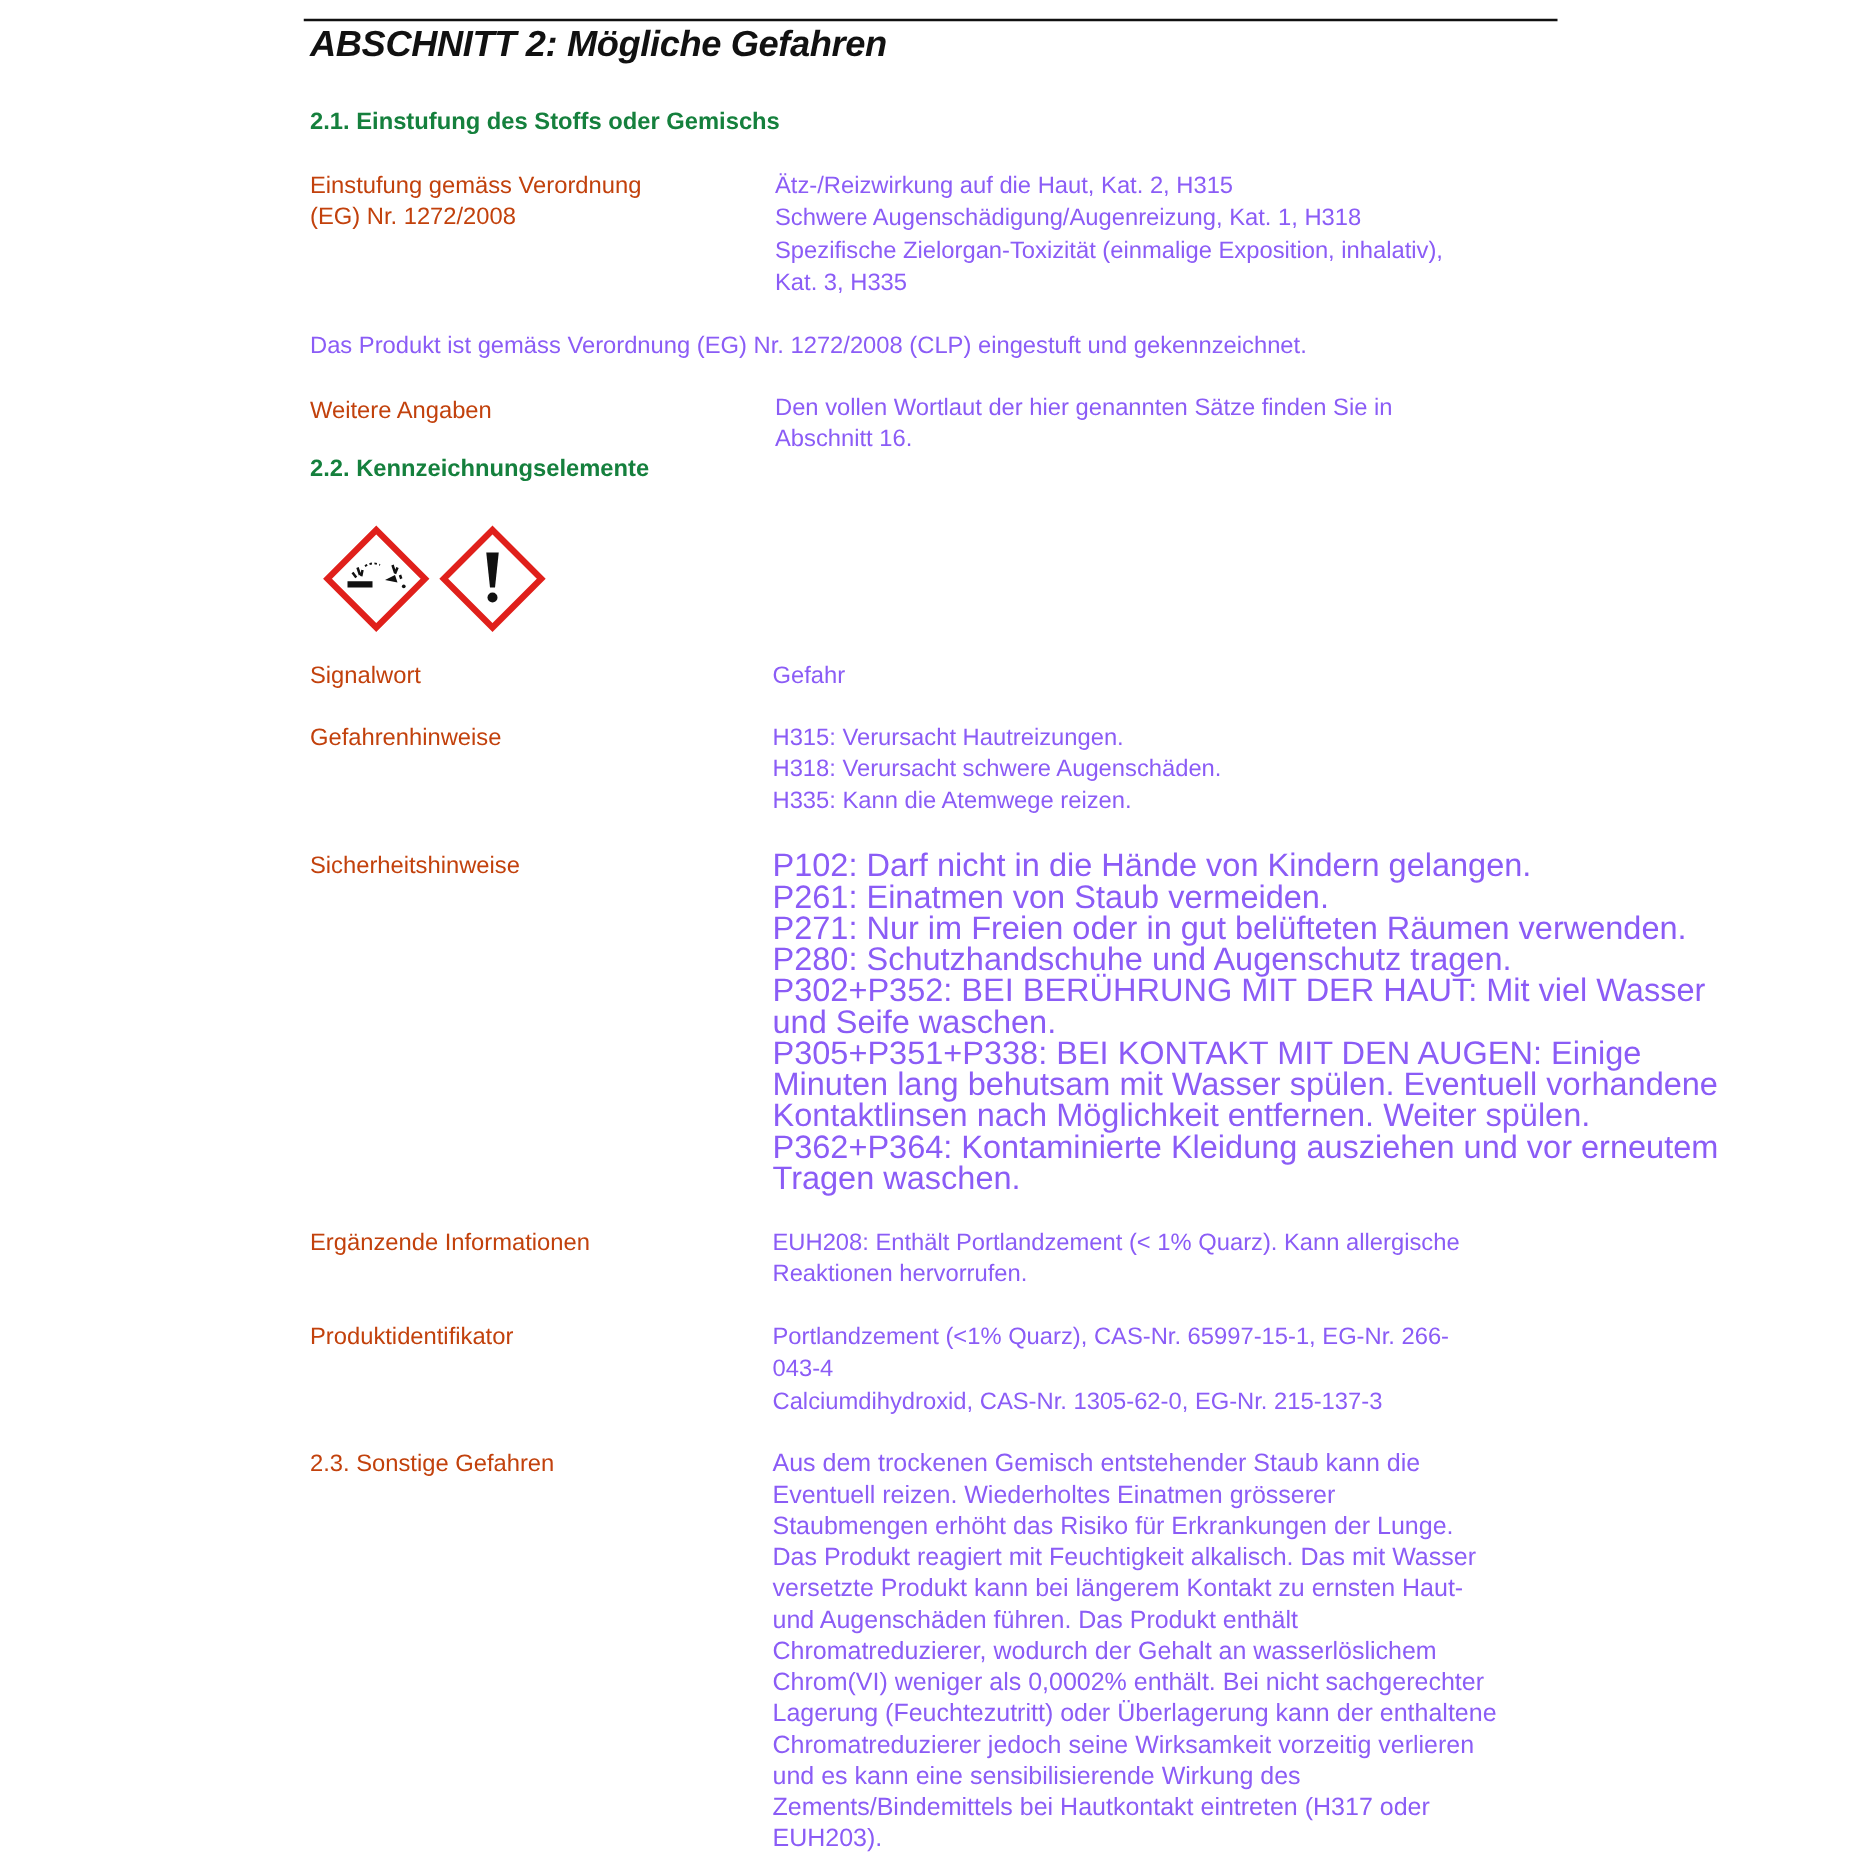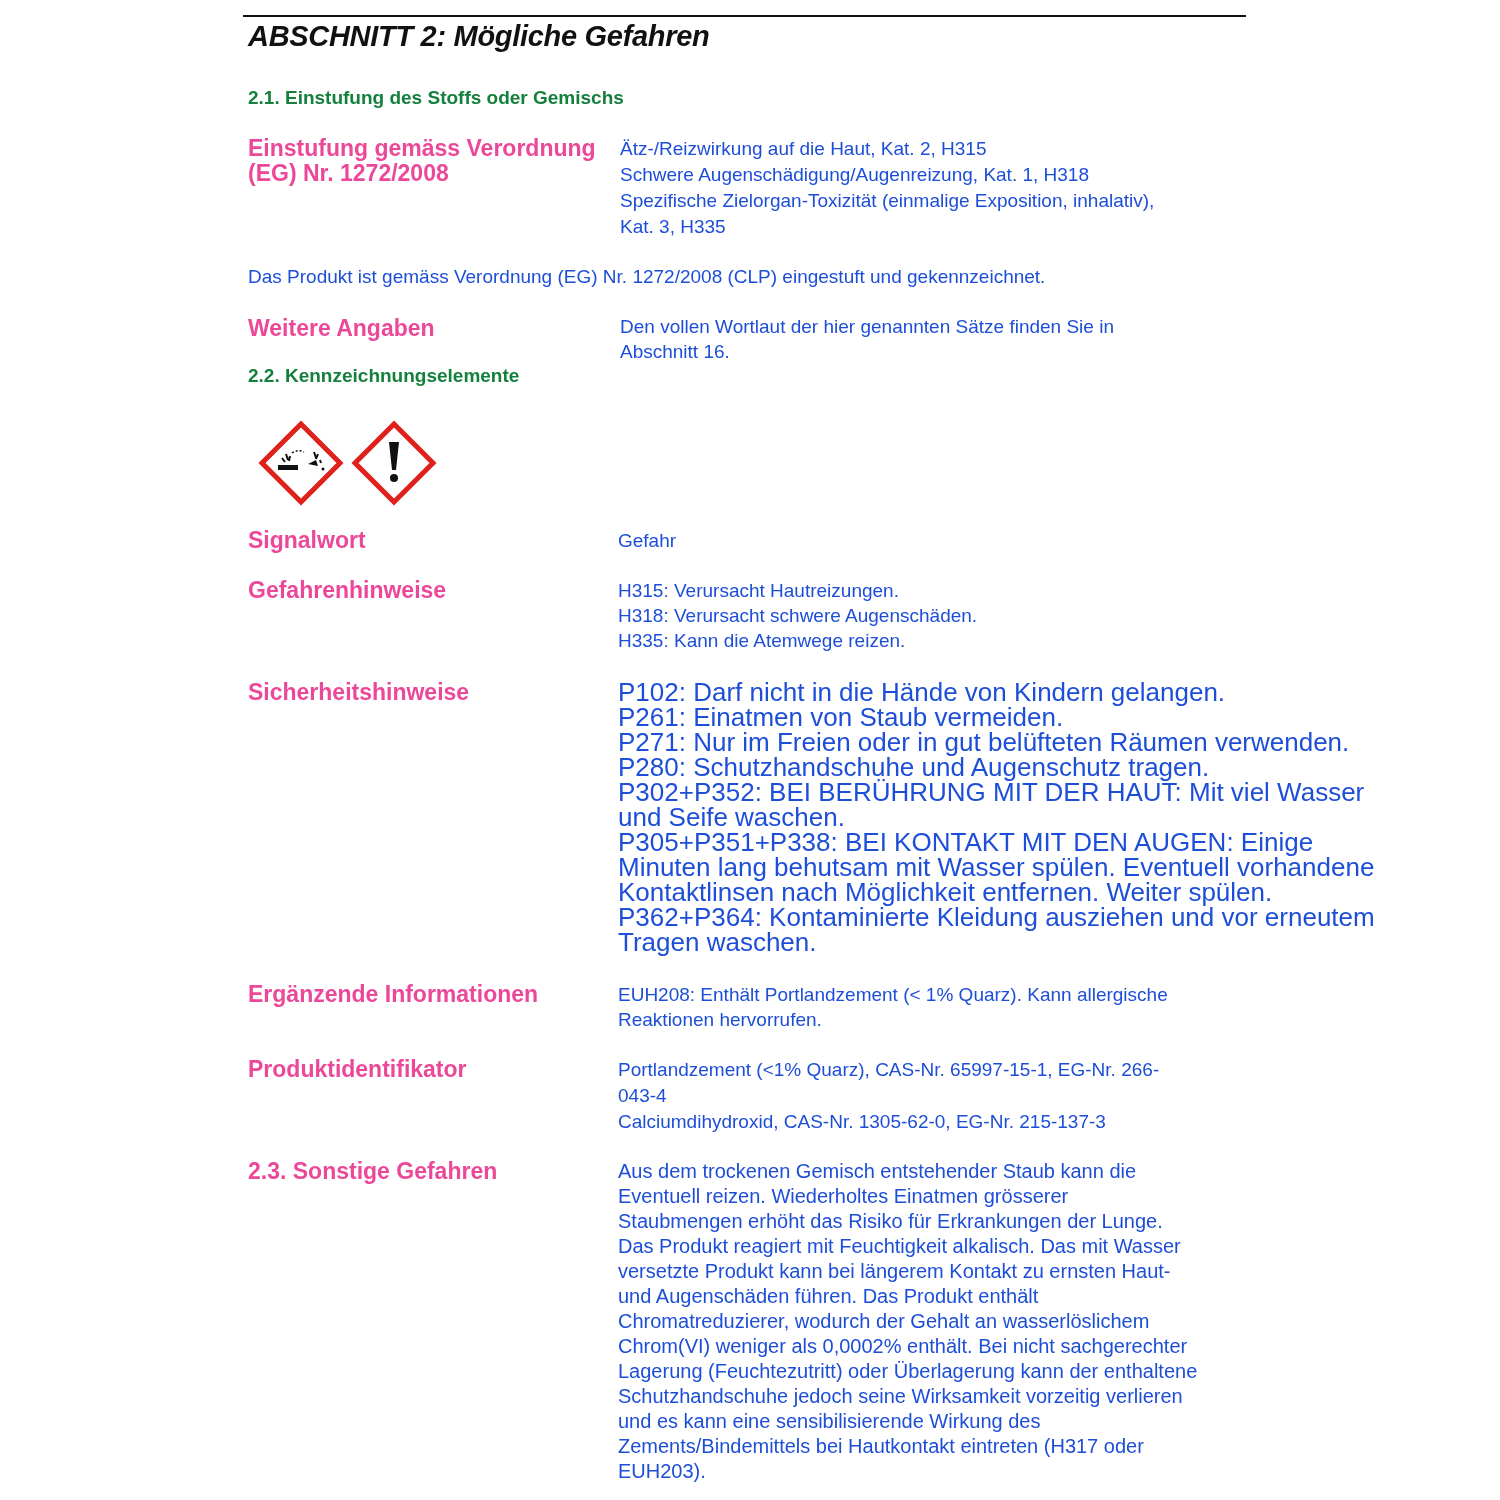--- a/index.html
+++ b/index.html
@@ -3,22 +3,22 @@
   <meta charset="utf-8">
   <style>
     html, body { margin: 0; padding: 0; background: #ffffff; }
     body { width: 1500px; height: 1500px; position: relative; overflow: hidden;
            font-family: "Liberation Sans", sans-serif; color: #1a1a1a; }
     .rule { position: absolute; left: 243px; top: 15px; width: 1003px; height: 2px; background: #111; }
     .title { position: absolute; left: 248px; top: 20px; font-size: 29px; font-weight: bold; font-style: italic;
              letter-spacing: -0.3px; color: #111; }
     .abs { position: absolute; }
     .h2 { font-size: 19px; font-weight: bold; color: #15803d; }
-    .lbl { font-size: 23px; font-weight: bold; color: #ec4899; line-height: 25px; }
-    .val { font-size: 19px; color: #1d4ed8; line-height: 25px; }
+    .lbl { font-size: 19px; font-weight: normal; color: #c2410c; line-height: 25px; }
+    .val { font-size: 19px; color: #8b5cf6; line-height: 25px; }
     .val div, .lbl div { white-space: nowrap; }
     .col-l { left: 248px; }
     .col-r { left: 620px; }
     .col-r2 { left: 618px; }
     .ghs { position: absolute; top: 420px; width: 86px; height: 86px; }
   </style>
 </head>
 <body>
 
 <div class="rule"></div>
@@ -104,17 +104,17 @@
 <div class="abs val col-r2" style="top:1159px; font-size:20px">
   <div>Aus dem trockenen Gemisch entstehender Staub kann die</div>
   <div>Eventuell reizen. Wiederholtes Einatmen grösserer</div>
   <div>Staubmengen erhöht das Risiko für Erkrankungen der Lunge.</div>
   <div>Das Produkt reagiert mit Feuchtigkeit alkalisch. Das mit Wasser</div>
   <div>versetzte Produkt kann bei längerem Kontakt zu ernsten Haut-</div>
   <div>und Augenschäden führen. Das Produkt enthält</div>
   <div>Chromatreduzierer, wodurch der Gehalt an wasserlöslichem</div>
   <div>Chrom(VI) weniger als 0,0002% enthält. Bei nicht sachgerechter</div>
   <div>Lagerung (Feuchtezutritt) oder Überlagerung kann der enthaltene</div>
-  <div>Schutzhandschuhe jedoch seine Wirksamkeit vorzeitig verlieren</div>
+  <div>Chromatreduzierer jedoch seine Wirksamkeit vorzeitig verlieren</div>
   <div>und es kann eine sensibilisierende Wirkung des</div>
   <div>Zements/Bindemittels bei Hautkontakt eintreten (H317 oder</div>
   <div>EUH203).</div>
 </div>
 
 </body></html>

